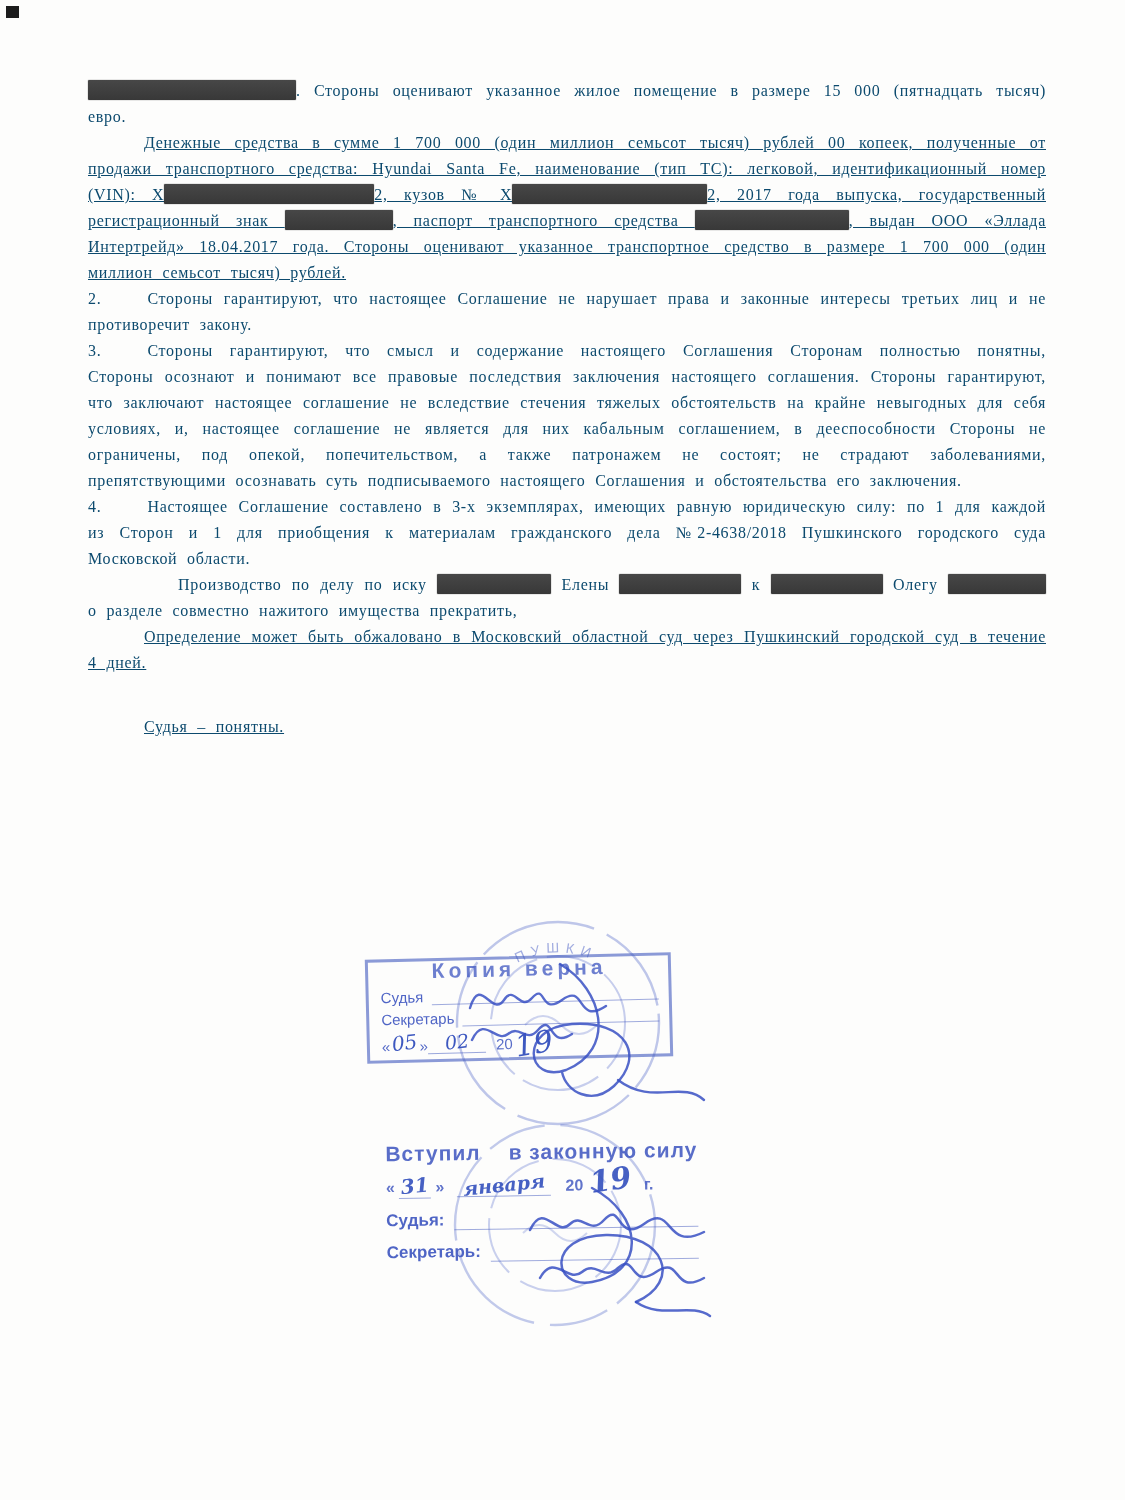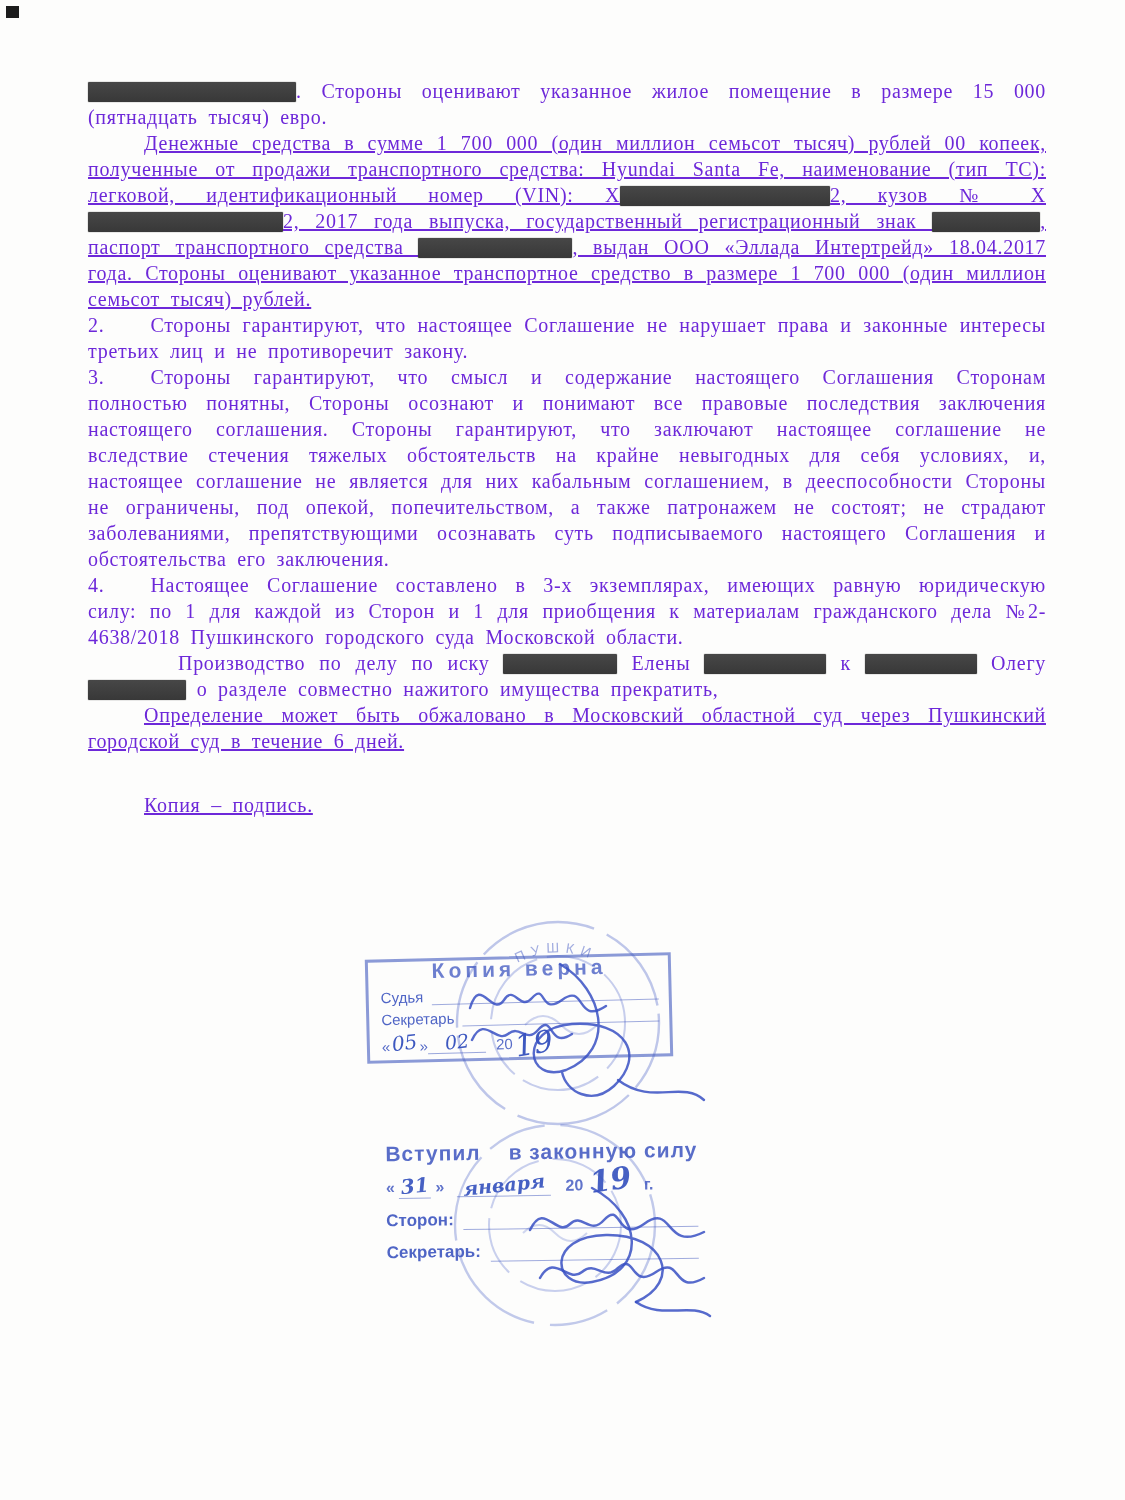--- a/index.html
+++ b/index.html
@@ -13,22 +13,22 @@
     overflow: hidden;
     font-family: "Liberation Serif", serif;
   }
   .corner-mark {
     position: absolute; left: 6px; top: 6px;
     width: 13px; height: 12px; background: #1c1c1c;
   }
   .doc-text {
     position: absolute;
     left: 88px; top: 78px; width: 958px;
-    font-size: 20px; line-height: 26px;
-    color: #6d28d9;
+    font-size: 16px; line-height: 26px;
+    color: #0c4a6e;
     text-align: justify;
     letter-spacing: 0.7px;
     word-spacing: 5px;
   }
   .doc-text p { margin: 0; }
   p.indent { text-indent: 56px; text-decoration: underline; }
   p.indent-lg { text-indent: 90px; }
   p.last { margin-top: 38px; }
   .redact {
     display: inline-block;
@@ -118,22 +118,22 @@
 
   <div class="corner-mark"></div>
 
   <div class="doc-text">
       <p><span class="redact" style="width: 208px;"></span>. Стороны оценивают указанное жилое помещение в размере 15 000 (пятнадцать тысяч) евро.</p>
       <p class="indent">Денежные средства в сумме 1 700 000 (один миллион семьсот тысяч) рублей 00 копеек, полученные от продажи транспортного средства: Hyundai Santa Fe, наименование (тип ТС): легковой, идентификационный номер (VIN): Х<span class="redact" style="width: 210px;"></span>2, кузов № Х<span class="redact" style="width: 195px;"></span>2, 2017 года выпуска, государственный регистрационный знак <span class="redact" style="width: 108px;"></span>, паспорт транспортного средства <span class="redact" style="width: 154px;"></span>, выдан ООО «Эллада Интертрейд» 18.04.2017 года. Стороны оценивают указанное транспортное средство в размере 1 700 000 (один миллион семьсот тысяч) рублей.</p>
       <p>2.<span class="spacer" style="width: 46px;"></span>Стороны гарантируют, что настоящее Соглашение не нарушает права и законные интересы третьих лиц и не противоречит закону.</p>
       <p>3.<span class="spacer" style="width: 46px;"></span>Стороны гарантируют, что смысл и содержание настоящего Соглашения Сторонам полностью понятны, Стороны осознают и понимают все правовые последствия заключения настоящего соглашения. Стороны гарантируют, что заключают настоящее соглашение не вследствие стечения тяжелых обстоятельств на крайне невыгодных для себя условиях, и, настоящее соглашение не является для них кабальным соглашением, в дееспособности Стороны не ограничены, под опекой, попечительством, а также патронажем не состоят; не страдают заболеваниями, препятствующими осознавать суть подписываемого настоящего Соглашения и обстоятельства его заключения.</p>
       <p>4.<span class="spacer" style="width: 46px;"></span>Настоящее Соглашение составлено в 3-х экземплярах, имеющих равную юридическую силу: по 1 для каждой из Сторон и 1 для приобщения к материалам гражданского дела №2-4638/2018 Пушкинского городского суда Московской области.</p>
       <p class="indent-lg">Производство по делу по иску <span class="redact" style="width: 114px;"></span> Елены <span class="redact" style="width: 122px;"></span> к <span class="redact" style="width: 112px;"></span> Олегу <span class="redact" style="width: 98px;"></span> о разделе совместно нажитого имущества прекратить,</p>
-      <p class="indent">Определение может быть обжаловано в Московский областной суд через Пушкинский городской суд в течение 6 дней.</p>
-      <p class="indent last">Копия – подпись.</p>
+      <p class="indent">Определение может быть обжаловано в Московский областной суд через Пушкинский городской суд в течение 4 дней.</p>
+      <p class="indent last">Судья – понятны.</p>
     </div>
 
   <div class="stamp-layer">
 
     <svg class="seal-svg" style="left:440px; top:905px;" width="240" height="235" viewBox="0 0 240 235">
       <circle cx="118" cy="118" r="101" fill="none" stroke="rgba(95,115,205,0.40)" stroke-width="2.4" stroke-dasharray="70 10 120 14 90 8"></circle>
       <circle cx="118" cy="118" r="67" fill="none" stroke="rgba(95,115,205,0.35)" stroke-width="2" stroke-dasharray="50 12 80 10"></circle>
       <path id="arcTop1" d="M 38,104 A 86,86 0 0 1 198,100" fill="none" stroke="none"></path>
       <text font-family="Liberation Sans, sans-serif" font-size="14" letter-spacing="6" fill="rgba(85,105,200,0.55)">
         <textPath href="#arcTop1" startOffset="30%">ПУШКИ</textPath>
@@ -184,21 +184,21 @@
       <div class="force-date">
         <span class="printed">«</span>
         <span class="dl dl-short"><span class="hw hw-day">31</span></span>
         <span class="printed">»</span>
         <span class="dl" style="margin-left:8px;"><span class="hw hw-month">января</span></span>
         <span class="printed" style="margin-left:10px;">20</span>
         <span class="hw hw-year">19</span>
         <span class="printed" style="margin-left:8px;">г.</span>
       </div>
       <div class="force-row">
-        <span>Сторон:</span>
+        <span>Судья:</span>
         <span class="line"></span>
       </div>
       <div class="force-row">
         <span>Секретарь:</span>
         <span class="line"></span>
       </div>
     </div>
 
     <svg class="sig-svg" style="left:380px; top:1130px;" width="380" height="210" viewBox="0 0 380 210">
       <g fill="none" stroke="rgba(56,80,195,0.85)" stroke-width="2.5" stroke-linecap="round">

